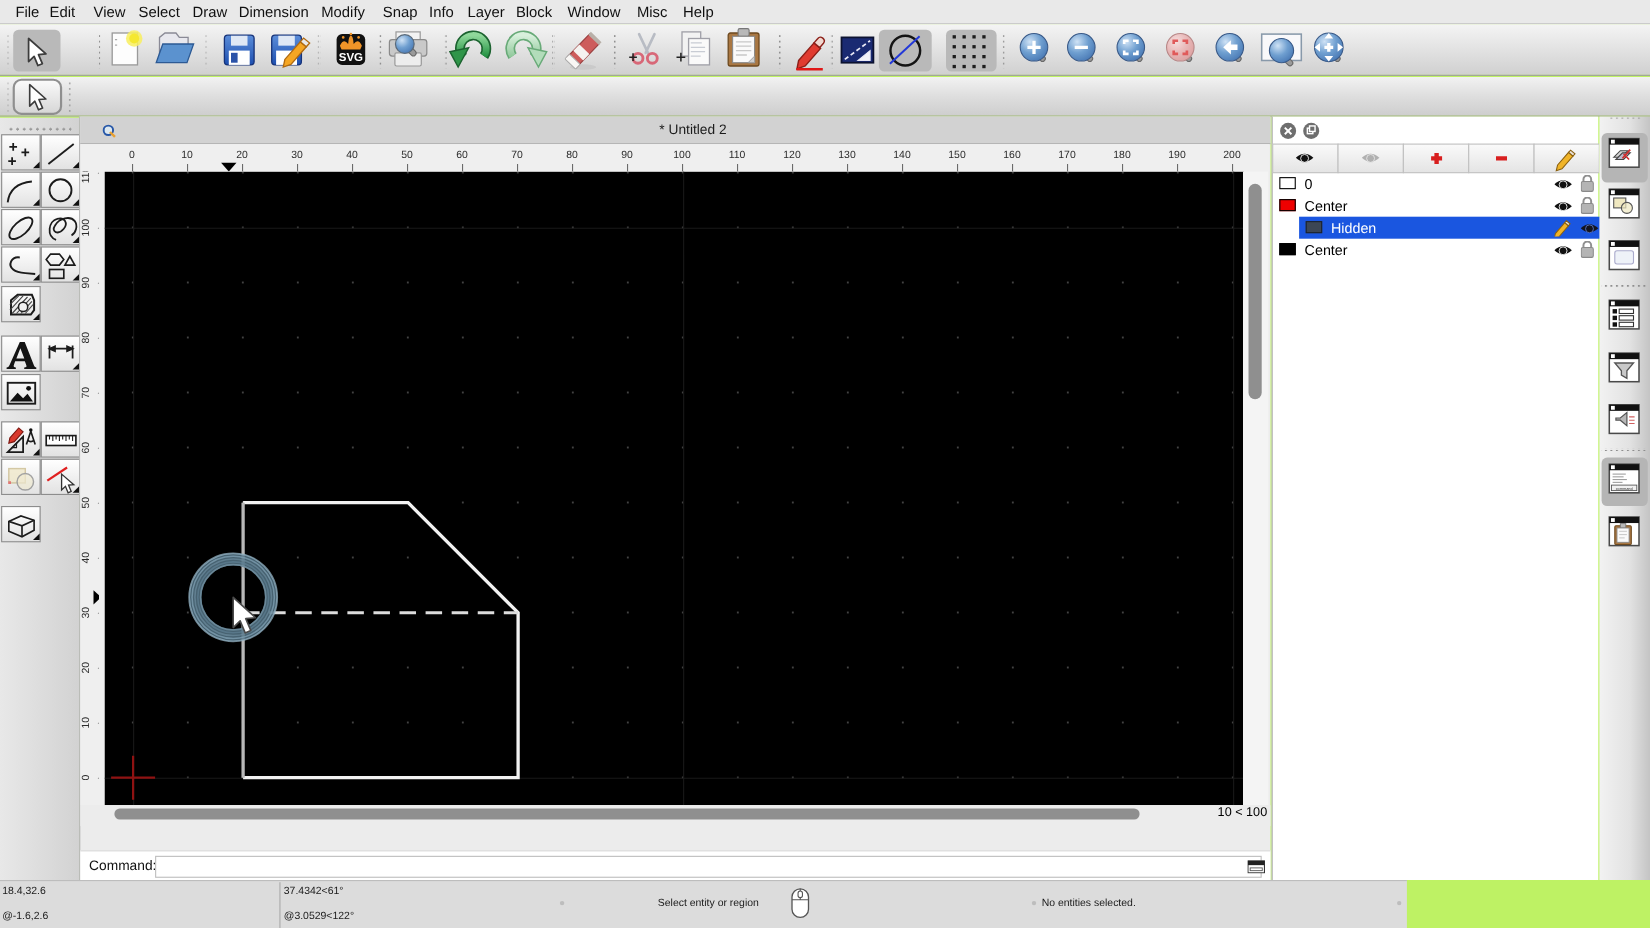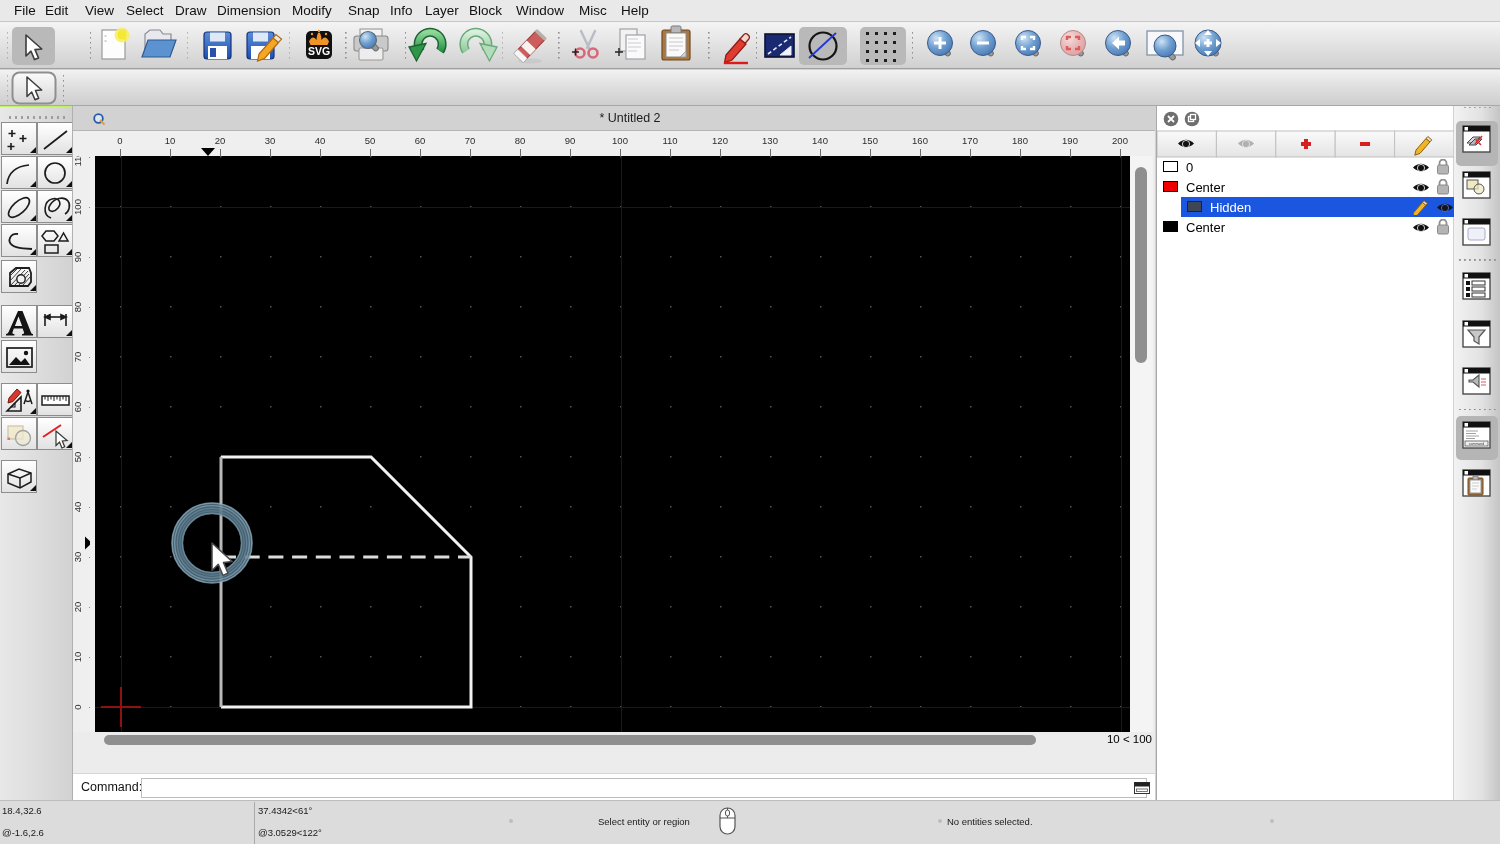--- a/index.html
+++ b/index.html
@@ -33,21 +33,21 @@
 #cmdrow .field { position:absolute; left:68px; top:4px; width:1006px; height:20px; background:#ffffff; border:1px solid #bdbdbd; }
 
 #lpanel { position:absolute; left:1156px; top:106px; width:297px; height:694px; background:#ffffff; border-left:1px solid #a8a8a8; }
 #lphead { position:absolute; left:0; top:0; width:297px; height:25px; background:linear-gradient(#f0f0f0,#d8d8d8); border-bottom:1px solid #b8b8b8; text-align:center; font-size:13px; color:#111; line-height:25px; }
 .lrow { position:absolute; left:0; width:297px; height:20px; font-size:13px; color:#000; }
 .lrow.sel { background:#1a56e0; color:#ffffff;margin-left:24px; }
 .swatch { position:absolute; left:6px; top:4px; width:15px; height:11px; border:1px solid #000; }
 
 #rdock { position:absolute; left:1454px; top:106px; width:46px; height:694px; background:linear-gradient(90deg,#f2f2f2,#e2e2e2 60%,#c4c4c4); }
 
-#status { position:absolute; left:0; top:800px; width:1500px; height:44px; background:#dcdcdc; border-top:1px solid #bdbdbd; font-size:9.5px; color:#1a1a1a; }
+#status { position:absolute; left:0; top:800px; width:1279px; height:44px; background:#dcdcdc; border-top:1px solid #bdbdbd; font-size:9.5px; color:#1a1a1a; }
 </style>
 </head>
 <body>
 <div id="app">
   <div id="menubar">
     <span style="left:14px">File</span>
       <span style="left:45px">Edit</span>
       <span style="left:85px">View</span>
       <span style="left:126px">Select</span>
       <span style="left:175px">Draw</span>

